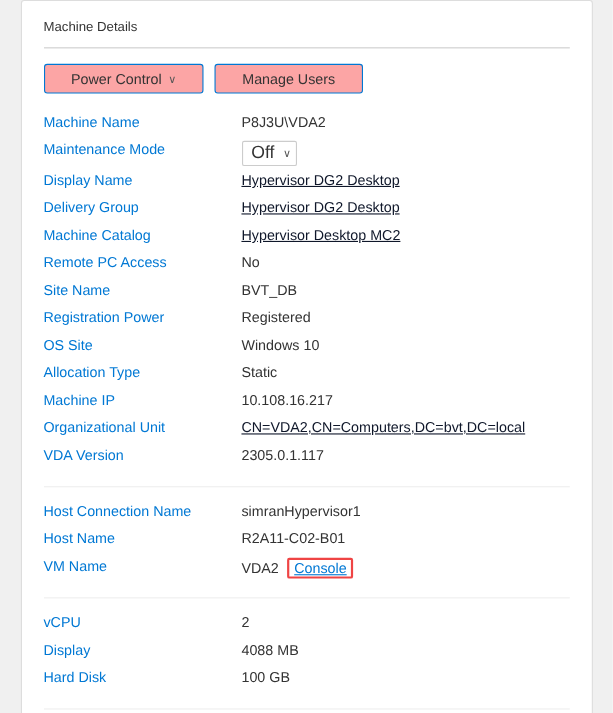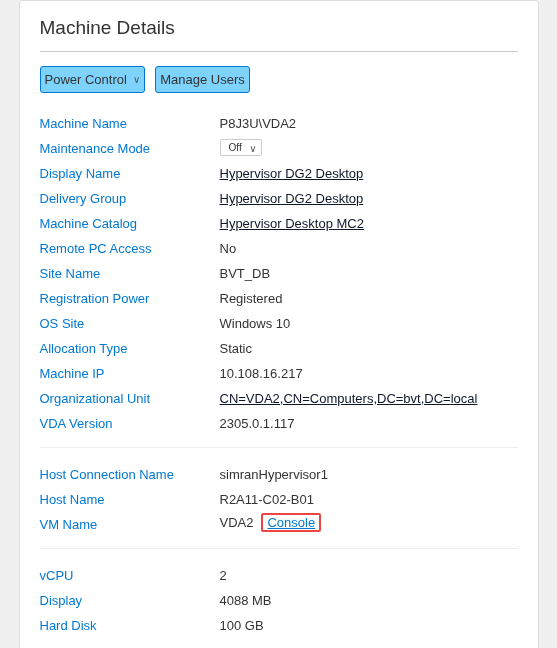--- a/index.html
+++ b/index.html
@@ -14,62 +14,62 @@
       min-height: 648px;
     }
     .card {
       background: #fff;
       border: 1px solid #ddd;
       border-radius: 3px;
       width: 520px;
       padding: 16px 20px 20px 20px;
     }
     .card-title {
-      font-size: 19px;
+      font-size: 12px;
       font-weight: normal;
       color: #333;
       margin-bottom: 12px;
     }
     .divider {
       border: none;
       border-top: 1px solid #ccc;
       margin-bottom: 14px;
     }
     .toolbar {
       display: flex;
       gap: 10px;
       margin-bottom: 18px;
     }
     .btn {
       border: 1.5px solid #0078d4;
-      background: #7dd3fc;
+      background: #fca5a5;
       color: #333;
       border-radius: 3px;
-      padding: 5px 4px;
+      padding: 5px 24px;
       font-size: 13px;
       cursor: pointer;
       display: flex;
       align-items: center;
       gap: 6px;
     }
     .chevron {
       font-size: 10px;
       color: #555;
     }
     .section {
       margin-bottom: 16px;
     }
     .section-divider {
       border: none;
       border-top: 1px solid #eee;
       margin: 14px 0;
     }
     .row {
       display: flex;
-      align-items: flex-end;
+      align-items: flex-start;
       margin-bottom: 5px;
       min-height: 20px;
     }
     .label {
       color: #0078d4;
       width: 180px;
       min-width: 180px;
       font-size: 13px;
       padding-right: 10px;
     }
@@ -80,21 +80,21 @@
     }
     .value.link {
       color: #0f172a;
       text-decoration: underline;
       cursor: pointer;
     }
     .maintenance-select {
       border: 1px solid #ccc;
       border-radius: 2px;
       padding: 2px 18px 2px 8px;
-      font-size: 10px;
+      font-size: 16px;
       color: #333;
       background: #fff;
       cursor: pointer;
       appearance: none;
       -webkit-appearance: none;
       position: relative;
     }
     .select-wrapper {
       position: relative;
       display: inline-block;

